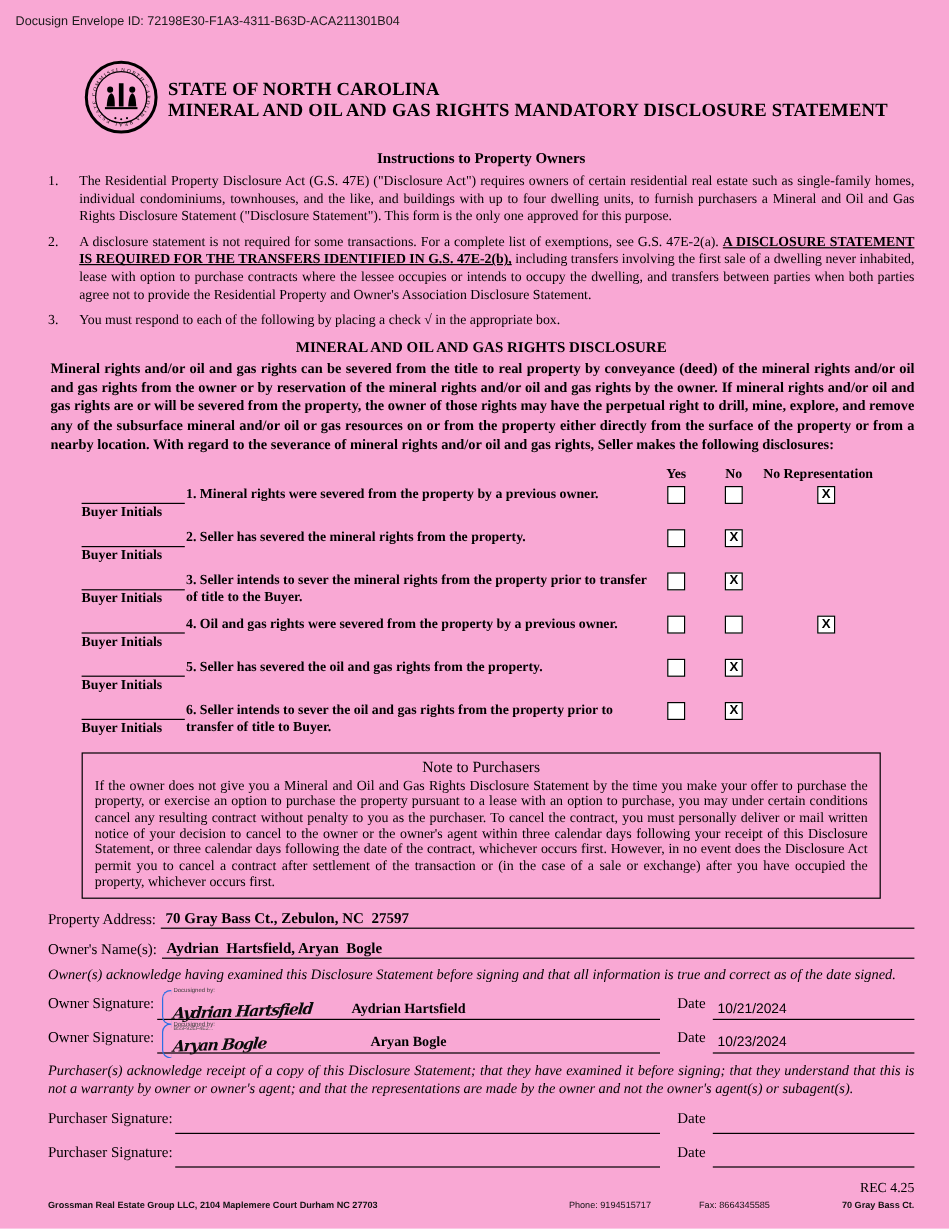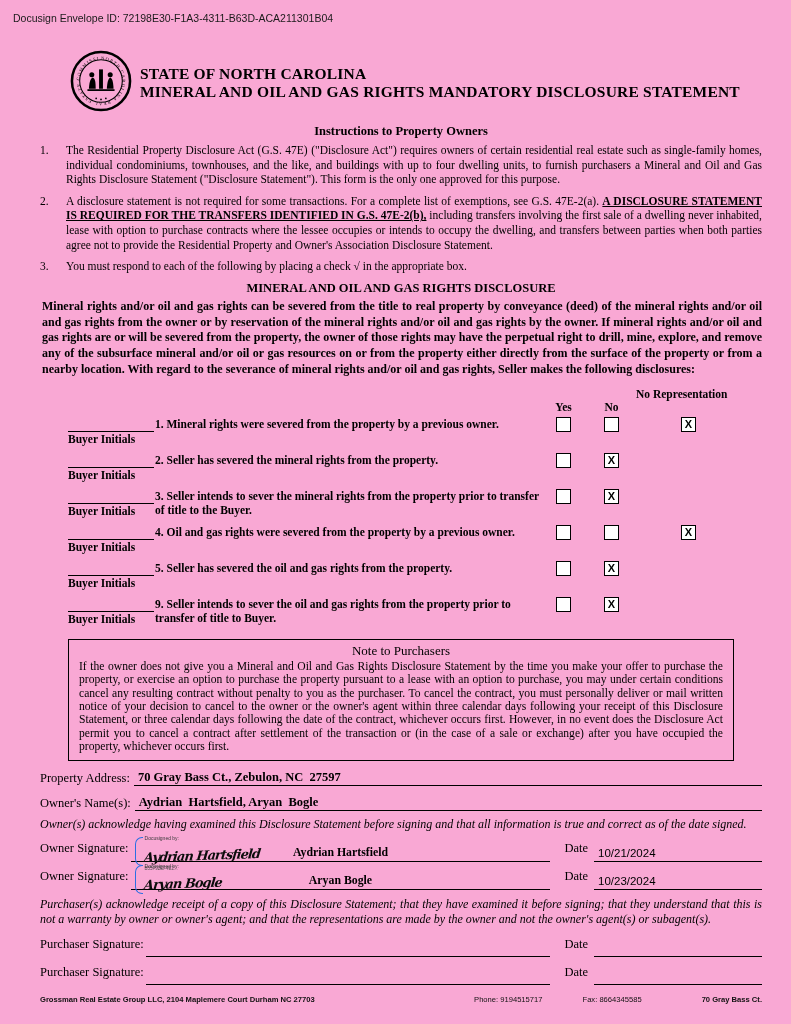--- a/index.html
+++ b/index.html
@@ -23,21 +23,21 @@
   .item{display:flex;margin:0 0 7px 0;}
   .item .num{flex:0 0 26px;font-size:11.5px;padding-top:1px;}
   .item .txt{flex:1;font-size:11.5px;line-height:14.6px;text-align:justify;}
   .emph{font-weight:bold;text-decoration:underline;}
 
   .section-title{text-align:center;font-weight:bold;font-size:12.5px;margin:4px 0 3px 0;}
   .intro{font-weight:bold;font-size:12px;line-height:15.8px;text-align:justify;margin:0 0 10px 2px;}
 
   
   .d-head{display:grid;grid-template-columns:115px 385px 47px 49px 105px;font-weight:bold;font-size:11.5px;}
-  .d-head .hy,.d-head .hn{text-align:center;margin-top:13px;}
+  .d-head .hy,.d-head .hn{text-align:center;}
   .d-head .hr{text-align:left;}
   .d-row{display:grid;grid-template-columns:115px 385px 47px 49px 105px;margin:3px 0 0 0;min-height:33px;}
   .initials-cell{padding:6px 0 0 28px;}
   .init-line{width:86px;border-bottom:1.3px solid #000;height:9px;}
   .init-label{font-weight:bold;font-size:11.5px;margin-top:1px;}
   .q-cell{font-weight:bold;font-size:11.5px;line-height:14.5px;padding-top:1px;}
   .cb-cell{display:flex;justify-content:center;align-items:flex-start;padding-top:1px;}
   .checkbox{
     width:13px;height:13px;border:1.4px solid #000;display:flex;align-items:center;justify-content:center;
     font-weight:bold;font-size:11px;line-height:11px;font-family:"Liberation Sans",sans-serif;background:#fff;
@@ -225,21 +225,21 @@
       <div class="cb-cell">
           <span class="checkbox" style="visibility: hidden;"></span>
         </div>
     </div>
 
     <div class="d-row">
       <div class="initials-cell">
         <div class="init-line"></div>
         <div class="init-label">Buyer Initials</div>
       </div>
-      <div class="q-cell">9. Seller intends to sever the oil and gas rights from the property prior to transfer of title to Buyer.</div>
+      <div class="q-cell">6. Seller intends to sever the oil and gas rights from the property prior to transfer of title to Buyer.</div>
       <div class="cb-cell">
           <span class="checkbox"></span>
         </div>
       <div class="cb-cell">
           <span class="checkbox">X</span>
         </div>
       <div class="cb-cell">
           <span class="checkbox" style="visibility: hidden;"></span>
         </div>
     </div>
@@ -303,20 +303,21 @@
       <span class="date-area"></span>
     </div>
     <div class="sig-row" style="height:24px;margin-top:4px;">
       <span class="sig-label">Purchaser Signature:</span>
       <span class="sig-area"></span>
       <span class="date-label">Date</span>
       <span class="date-area"></span>
     </div>
 
     <div class="rec-block">
+      <div>REC 4.25</div>
     </div>
 
     <div class="footer">
       <div class="f-line1">
         <span class="f-office">Grossman Real Estate Group LLC, 2104 Maplemere Court Durham NC 27703</span>
         <span class="f-phone">Phone: 9194515717</span>
         <span class="f-fax">Fax: 8664345585</span>
         <span class="f-short">70 Gray Bass Ct.</span>
       </div>
 

